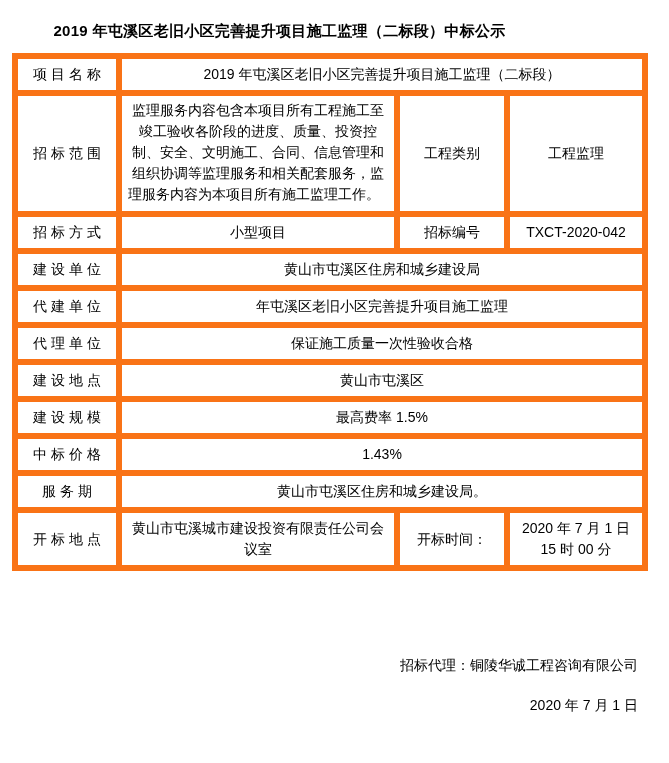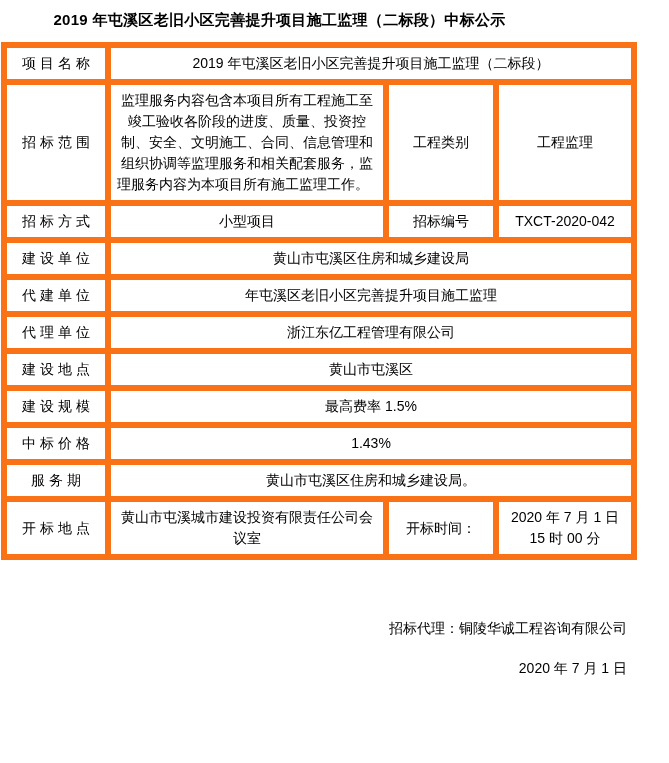--- a/index.html
+++ b/index.html
@@ -13,21 +13,21 @@
     font-family: "Liberation Sans", "DejaVu Sans", sans-serif;
     color: #000000;
     font-size: 14px;
     position: relative;
     overflow: hidden;
   }
   .page {
     width: 559px;
     height: 763px;
     box-sizing: border-box;
-    padding: 1px;
+    padding: 12px;
     position: relative;
   }
   .doc-title {
     text-align: center;
     font-size: 15px;
     font-weight: bold;
     letter-spacing: 0.3px;
     padding: 10px 0 12px 0;
   }
   table.main {
@@ -49,37 +49,38 @@
     width: 104px;
     letter-spacing: 4px;
     text-indent: 4px;
   }
   .scope-cell {
     text-align: justify;
     text-align-last: left;
     line-height: 1.62;
     padding: 7px 8px;
     letter-spacing: 0px;
+    font-family: Liberation Mono, monospace;
   }
   .center-v {
     vertical-align: middle;
   }
   .notice-row td {
     padding: 8px 6px;
   }
   .footer {
     width: 630px;
     margin: 0 auto;
     position: relative;
   }
   .agency-line {
     text-align: right;
     font-size: 14px;
     padding-right: 4px;
-    margin-top: 60px;
+    margin-top: 86px;
   }
   .date-line {
     text-align: right;
     font-size: 14px;
     padding-right: 4px;
     margin-top: 22px;
   }
   .open-place {
     line-height: 1.55;
   }
@@ -123,21 +124,21 @@
       <tr>
         <td class="label-cell">建设单位</td>
         <td colspan="3">黄山市屯溪区住房和城乡建设局</td>
       </tr>
       <tr>
         <td class="label-cell">代建单位</td>
         <td colspan="3">年屯溪区老旧小区完善提升项目施工监理</td>
       </tr>
       <tr>
         <td class="label-cell">代理单位</td>
-        <td colspan="3">浙江东亿工程管理有限公司</td>
+        <td colspan="3">保证施工质量一次性验收合格</td>
       </tr>
       <tr>
         <td class="label-cell">建设地点</td>
         <td colspan="3">黄山市屯溪区</td>
       </tr>
       <tr>
         <td class="label-cell">建设规模</td>
         <td colspan="3">最高费率 1.5%</td>
       </tr>
       <tr>

